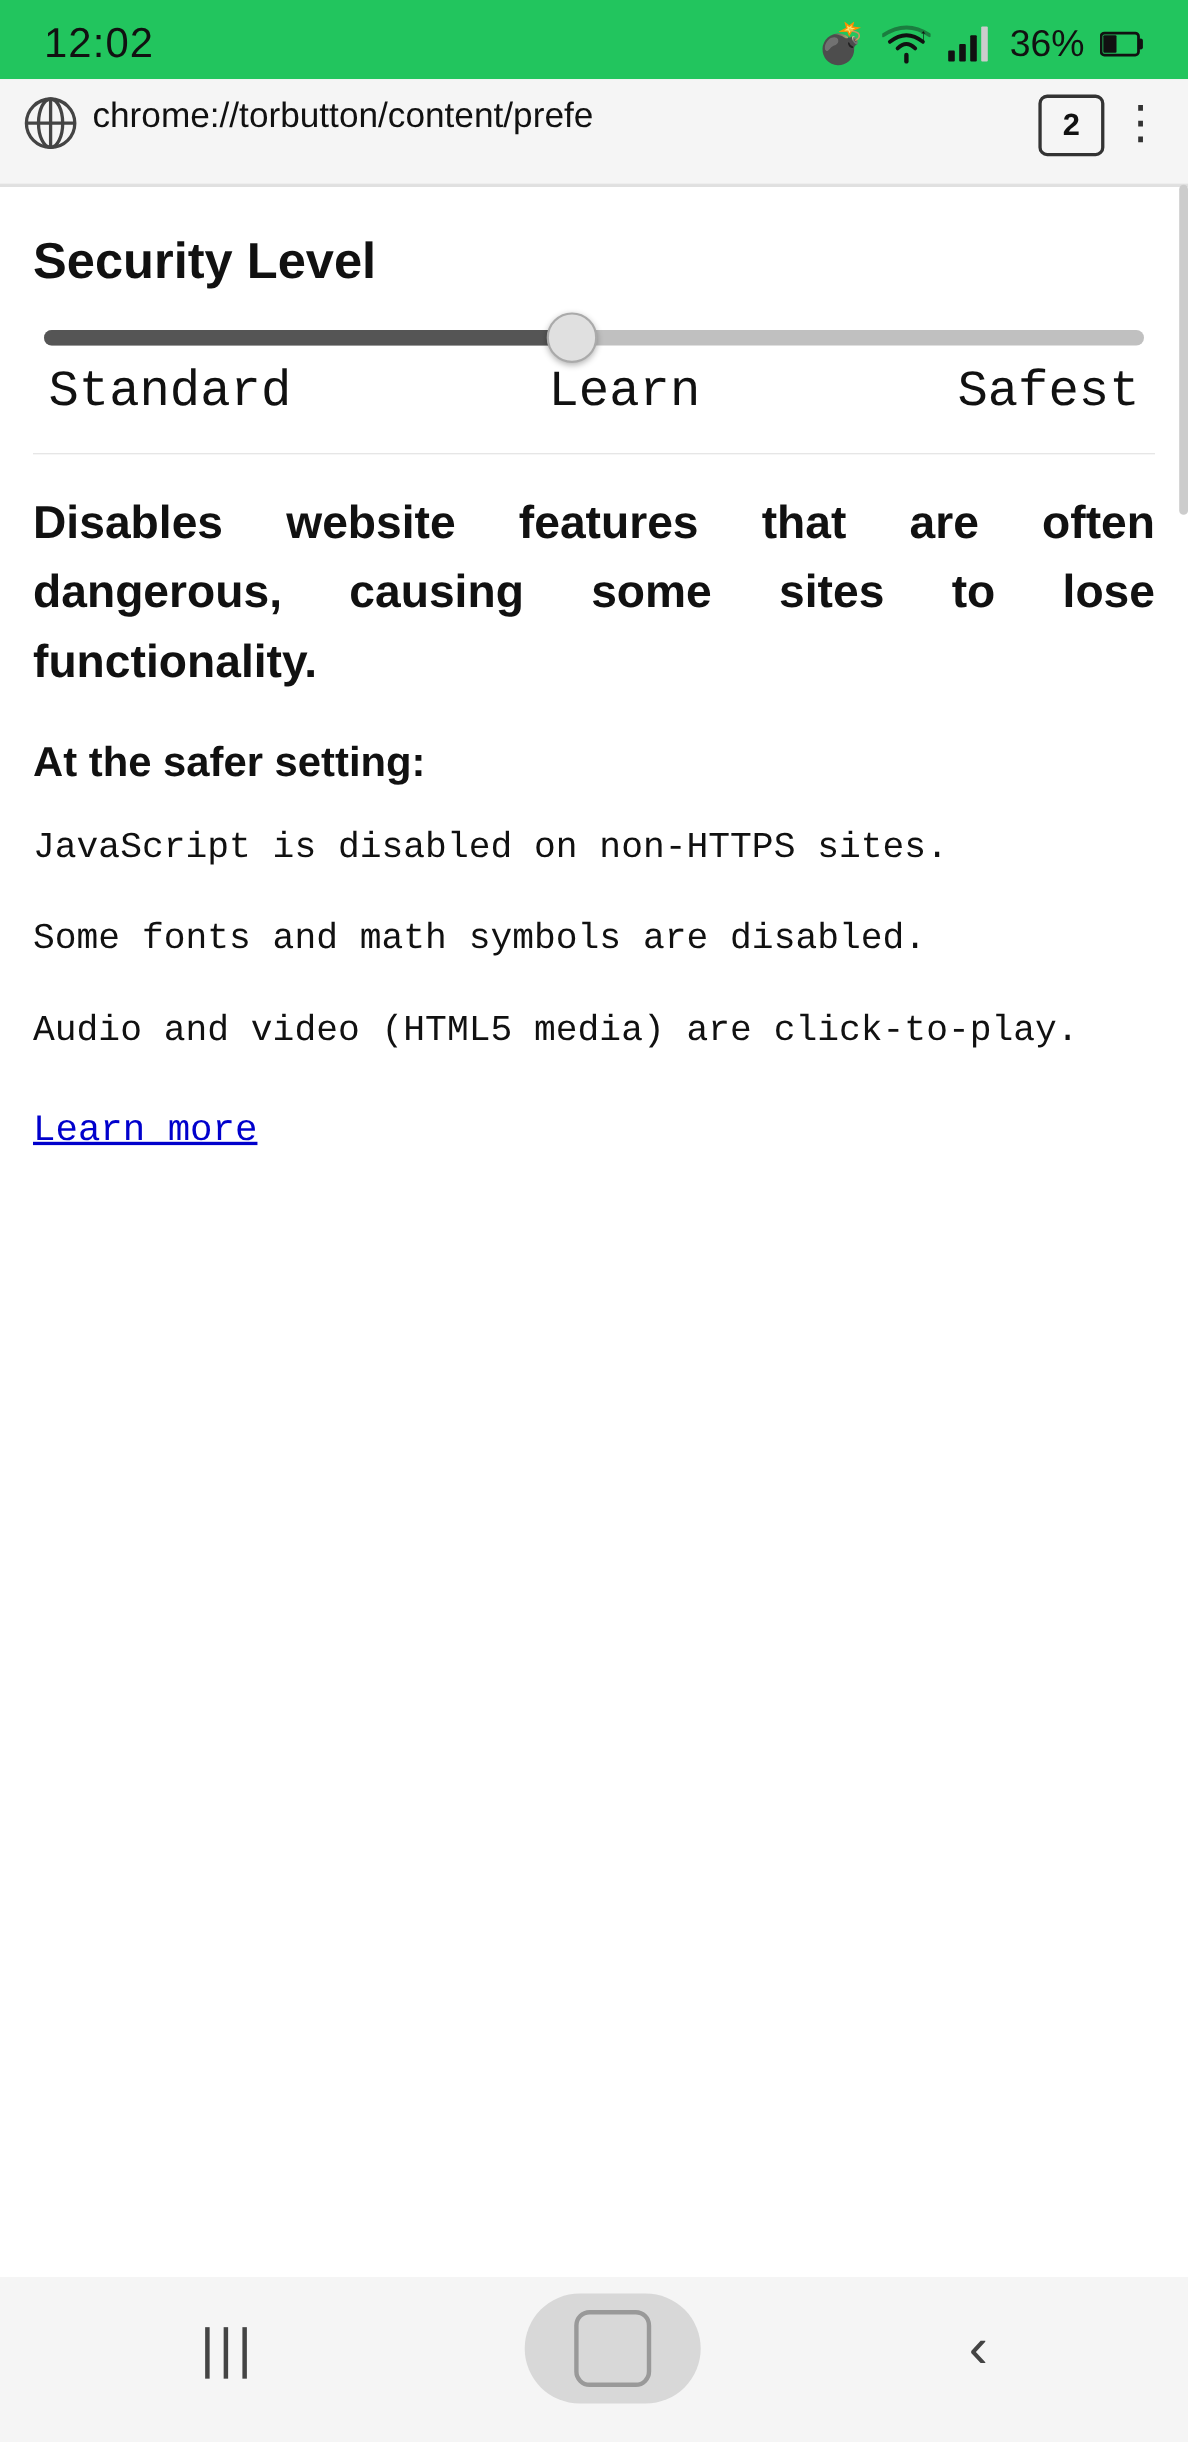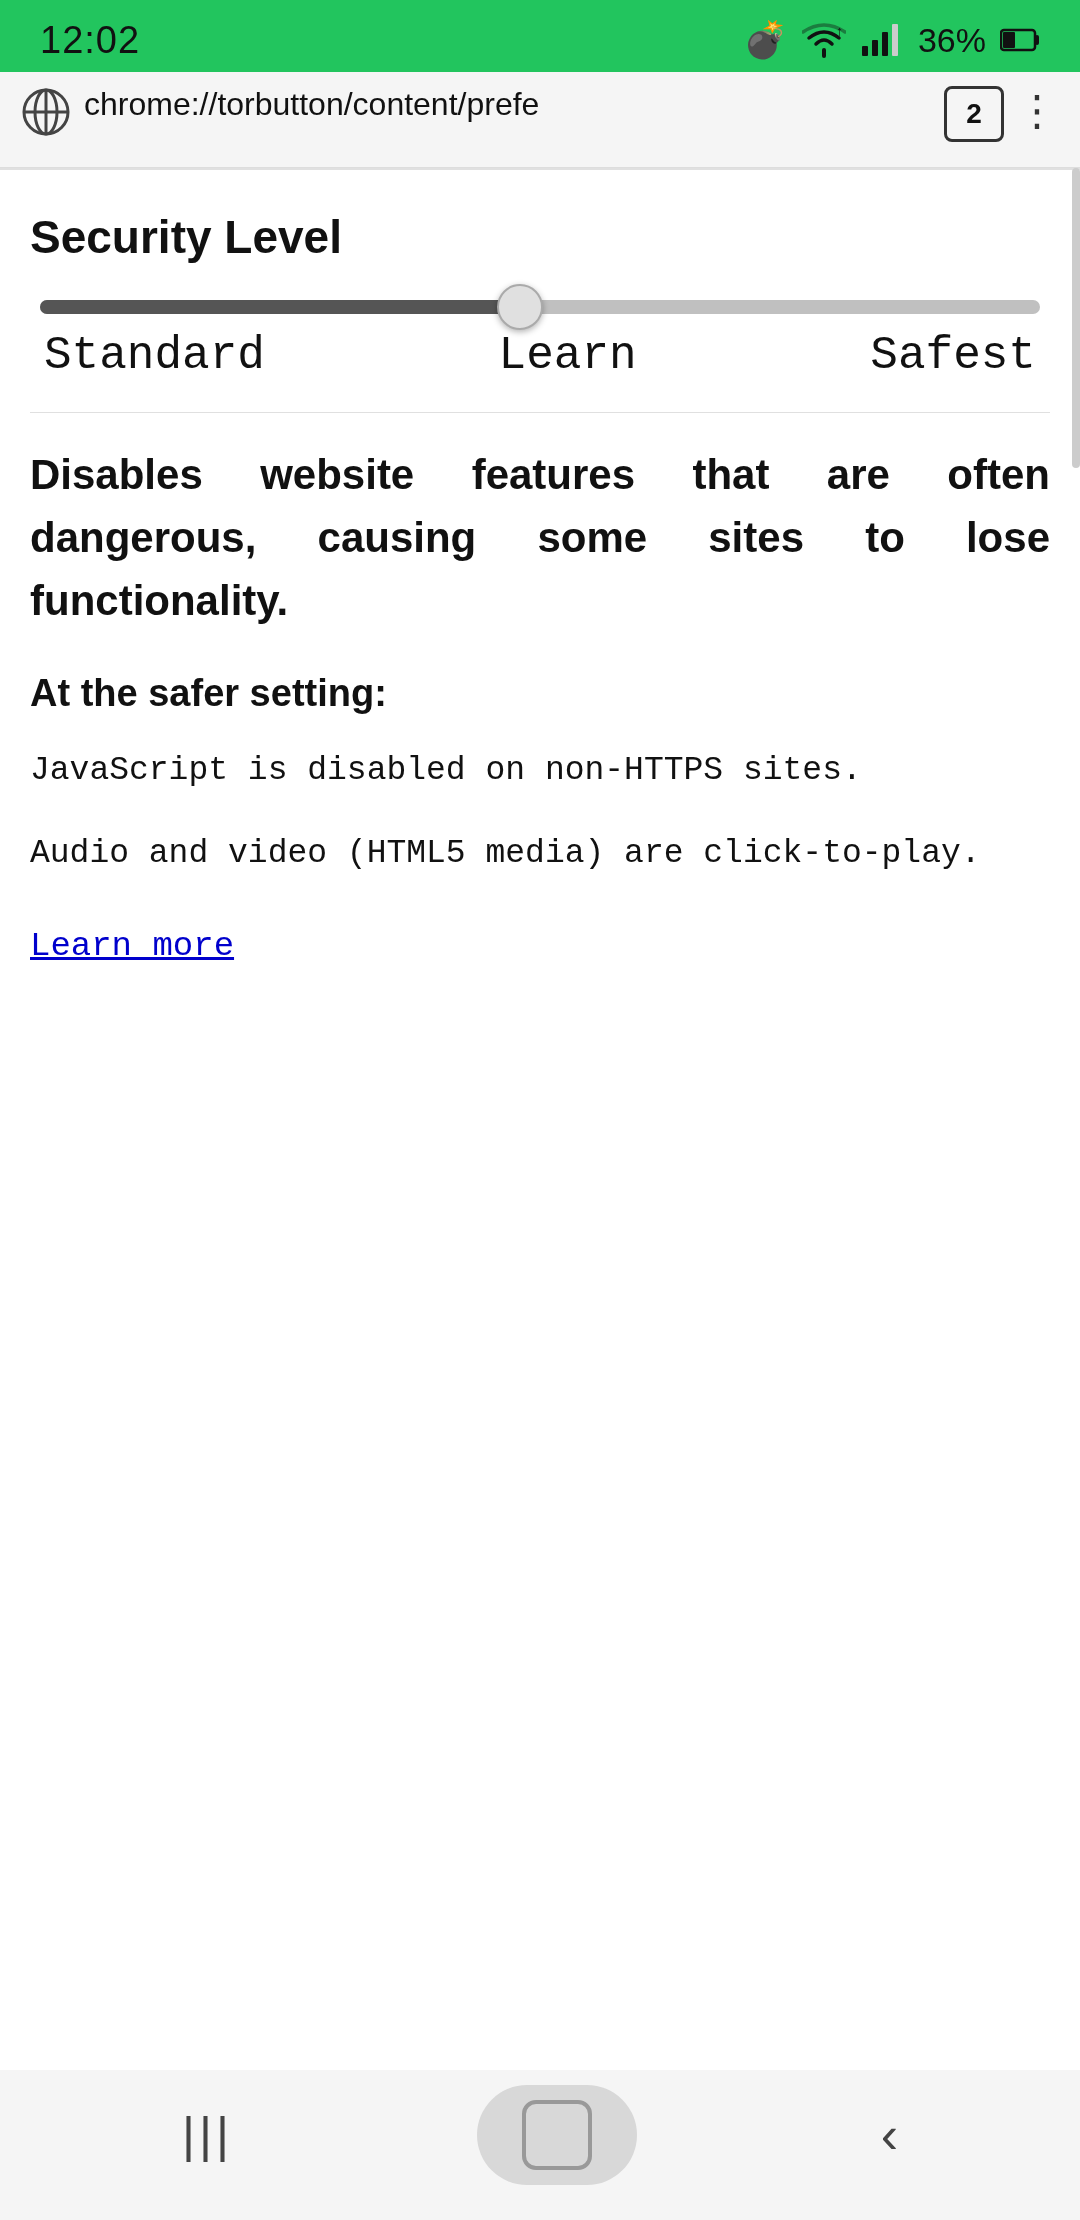--- a/index.html
+++ b/index.html
@@ -327,20 +327,21 @@
   <div class="section-divider"></div>
 
   
   <p class="description-bold">Disables website features that are often dangerous, causing some sites to lose functionality.</p>
 
   
   <p class="section-heading">At the safer setting:</p>
 
   
   <p class="mono-text">JavaScript is disabled on non-HTTPS sites.</p>
+  <p class="mono-text">Some fonts and math symbols are disabled.</p>
   <p class="mono-text">Audio and video (HTML5 media) are click-to-play.</p>
 
   
   <a class="learn-more-link" href="#">Learn more</a>
 
 </div>
 
 <div class="bottom-nav">
   <div class="nav-btn">
     <span class="nav-lines">|||</span>

